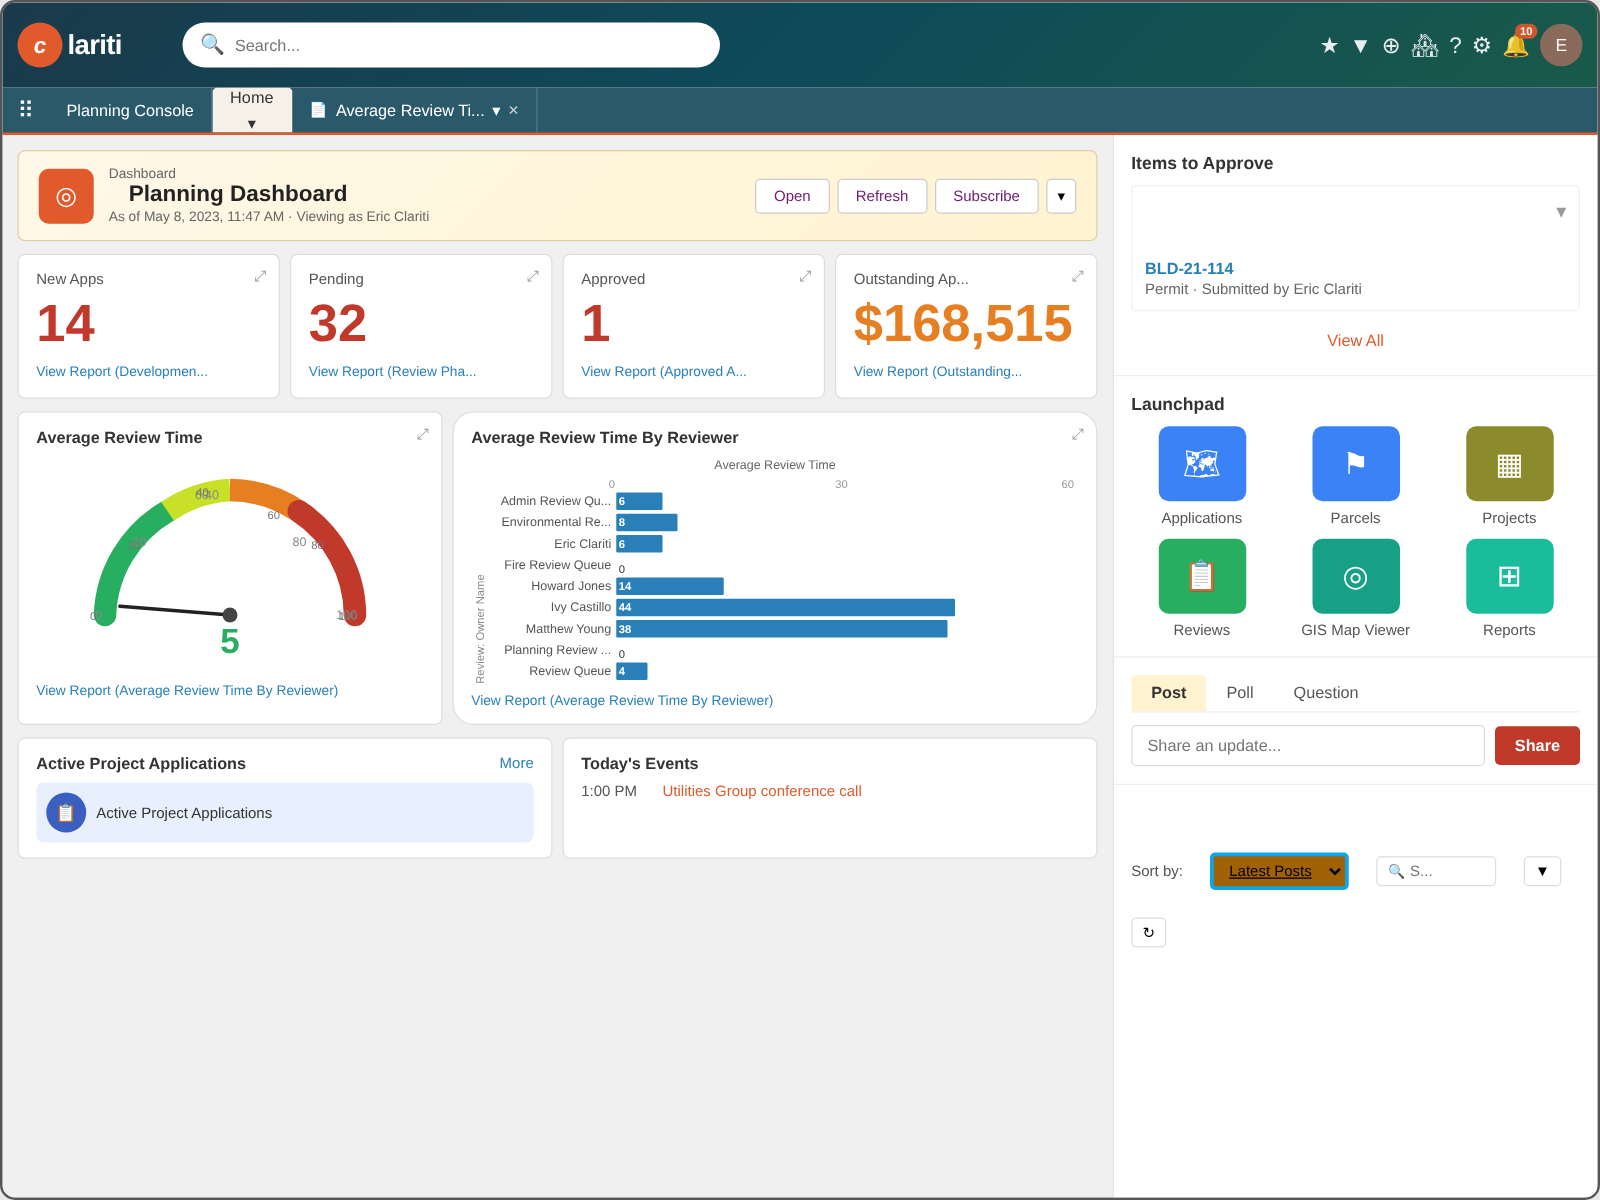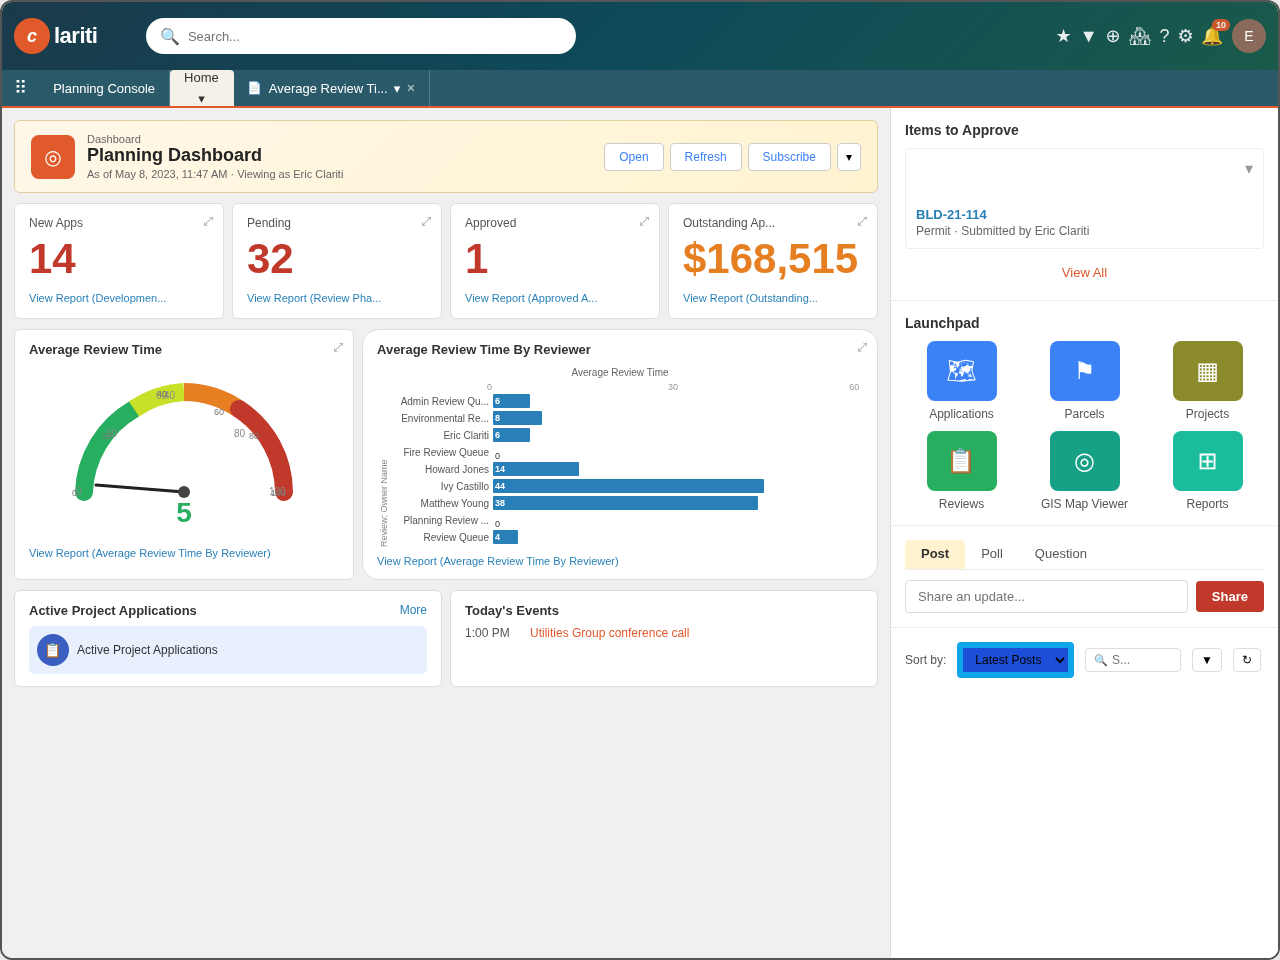--- a/index.html
+++ b/index.html
@@ -30,24 +30,24 @@
     
     .main-content { display: flex; flex: 1; background: #f0f0f0; overflow: hidden; }
 
     
     .left-panel { flex: 1; overflow-y: auto; padding: 12px; display: flex; flex-direction: column; gap: 10px; }
 
     
     .dashboard-header { background: linear-gradient(135deg, #fff8e8 0%, #fff3d0 100%); border: 1px solid #e0d0a0; border-radius: 6px; padding: 12px 16px; display: flex; align-items: center; justify-content: space-between; }
     .dashboard-info { display: flex; align-items: center; gap: 12px; }
     .dashboard-icon { width: 44px; height: 44px; background: #e05a2b; border-radius: 8px; display: flex; align-items: center; justify-content: center; color: white; font-size: 20px; }
-    .dashboard-title { font-size: 18px; font-weight: bold; color: #222; }
+    .dashboard-title { font-size: 18px; font-weight: bold; color: #222; margin-left: 16px; }
     .dashboard-subtitle { font-size: 11px; color: #666; margin-top: 2px; }
     .dashboard-actions { display: flex; align-items: center; gap: 6px; }
-    .btn-outline { border: 1px solid #ccc; background: white; border-radius: 4px; padding: 6px 14px; font-size: 12px; cursor: pointer; color: #3b82f6; text-align: right; }
+    .btn-outline { border: 1px solid #ccc; background: white; border-radius: 4px; padding: 6px 14px; font-size: 12px; cursor: pointer; color: #701a75; text-align: right; }
     .btn-dropdown { border: 1px solid #ccc; background: white; border-radius: 4px; padding: 6px 8px; font-size: 12px; cursor: pointer; }
 
     
     .stats-row { display: flex; gap: 8px; }
     .stat-card { flex: 1; background: white; border: 1px solid #ddd; border-radius: 6px; padding: 12px 14px; position: relative; }
     .stat-title { font-size: 12px; color: #555; margin-bottom: 8px; font-weight: 500; }
     .stat-expand { position: absolute; top: 10px; right: 10px; color: #999; font-size: 12px; cursor: pointer; }
     .stat-value { font-size: 42px; font-weight: bold; line-height: 1; margin-bottom: 8px; }
     .stat-value.red { color: #c0392b; }
     .stat-value.orange { color: #e67e22; }
@@ -104,23 +104,23 @@
     .social-section { padding: 14px; border-bottom: 1px solid #eee; }
     .social-tabs { display: flex; border-bottom: 1px solid #eee; margin-bottom: 10px; }
     .social-tab { padding: 6px 16px; font-size: 13px; cursor: pointer; color: #555; border-bottom: 2px solid transparent; }
     .social-tab.active { color: #333; font-weight: 600; background: #fff3d0; border-radius: 4px 4px 0 0; }
     .social-input-row { display: flex; gap: 8px; align-items: center; }
     .social-input { flex: 1; border: 1px solid #ddd; border-radius: 4px; padding: 8px 12px; font-size: 13px; color: #999; outline: none; }
     .btn-share { background: #c0392b; color: white; border: none; border-radius: 4px; padding: 8px 16px; font-size: 13px; cursor: pointer; font-weight: 600; }
 
     
     .sort-section { padding: 14px; }
-    .sort-row { display: flex; align-items: center; gap: 11px; flex-wrap: wrap; }
+    .sort-row { display: flex; align-items: center; gap: 22px; flex-wrap: wrap; margin-top: 40px; }
     .sort-label { font-size: 12px; color: #555; }
-    .sort-select { border: 6px solid #0ea5e9; border-radius: 4px; padding: 4px 8px; font-size: 12px; background: #1d4ed8; cursor: pointer; }
+    .sort-select { border: 3px solid #0ea5e9; border-radius: 4px; padding: 4px 8px; font-size: 12px; background: #a16207; cursor: pointer; text-decoration: underline; }
     .sort-search { border: 1px solid #ddd; border-radius: 4px; padding: 4px 8px; font-size: 12px; display: flex; align-items: center; gap: 4px; background: white; }
     .sort-search input { border: none; outline: none; font-size: 12px; width: 60px; }
     .sort-filter { border: 1px solid #ddd; border-radius: 4px; padding: 4px 8px; font-size: 12px; background: white; cursor: pointer; }
     .sort-refresh { border: 1px solid #ddd; border-radius: 4px; padding: 4px 8px; font-size: 12px; background: white; cursor: pointer; }
 
     
     ::-webkit-scrollbar { width: 6px; }
     ::-webkit-scrollbar-track { background: #f1f1f1; }
     ::-webkit-scrollbar-thumb { background: #ccc; border-radius: 3px; }
 

